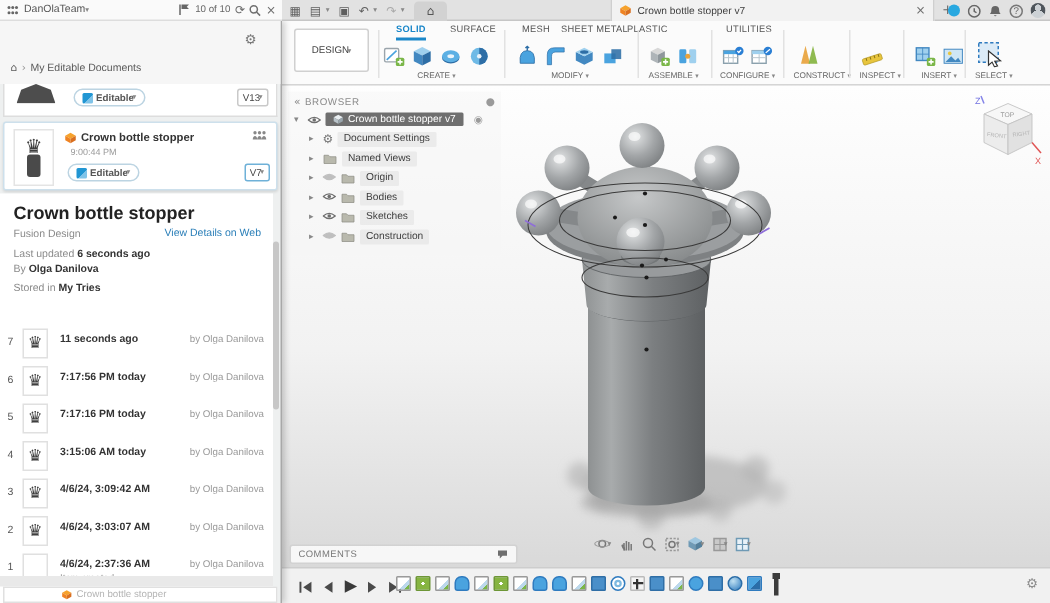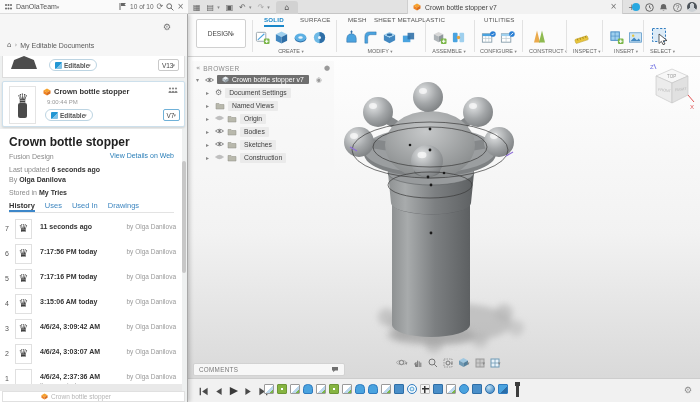--- a/index.html
+++ b/index.html
@@ -252,26 +252,20 @@
     </div>
 
     <div id="dp-details">
       <div id="det-title">Crown bottle stopper</div>
       <div id="det-sub">Fusion Design</div>
       <a id="det-link">View Details on Web</a>
       <div class="metaline" style="top:37px"><span>Last updated</span> <b>6 seconds ago</b></div>
       <div class="metaline" style="top:47px"><span>By</span> <b>Olga Danilova</b></div>
       <div class="metaline" style="top:60px"><span>Stored in</span> <b>My Tries</b></div>
 
-      <div id="det-tabs">
-        <span class="dtab active">History</span>
-        <span class="dtab">Uses</span>
-        <span class="dtab">Used In</span>
-        <span class="dtab">Drawings</span>
-      </div>
 
       <div id="hist">
         <div class="hrow">
             <span class="num">7</span>
             <span class="hthumb"><span class="q glyph">♛</span></span>
             <span class="htime">11 seconds ago</span>
             <span class="hby">by Olga Danilova</span>
           </div>
         <div class="hrow">
             <span class="num">6</span>

